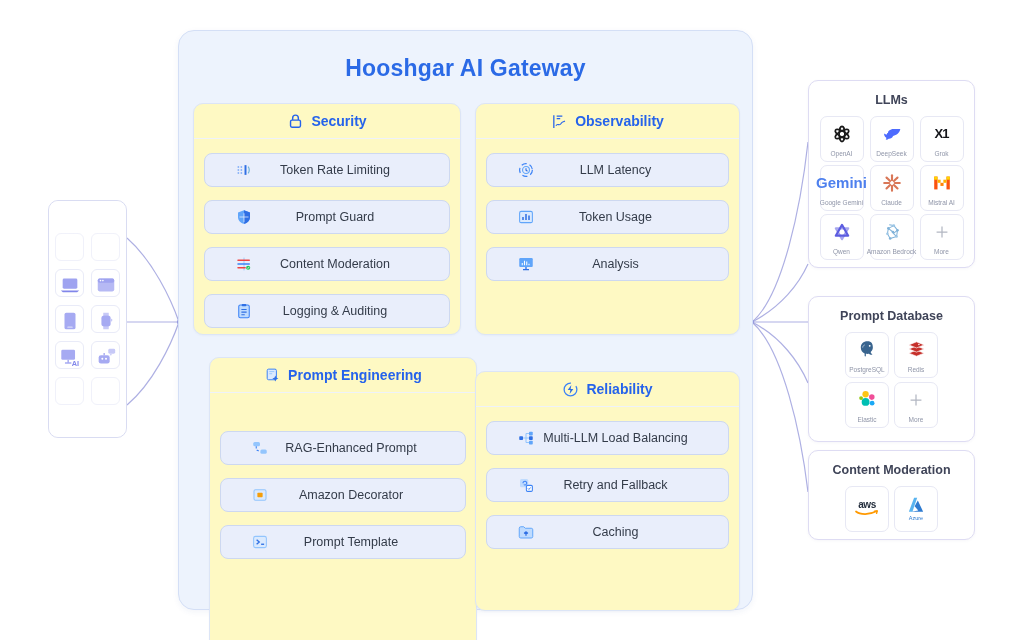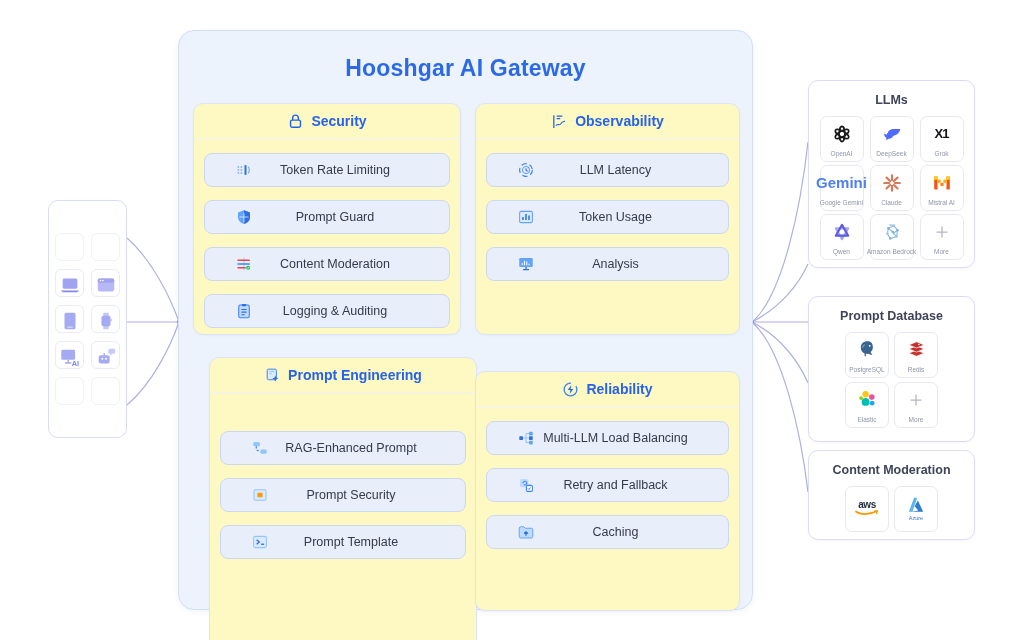--- a/index.html
+++ b/index.html
@@ -258,21 +258,21 @@
           </span>
           <span class="ilabel">RAG-Enhanced Prompt</span>
         </div>
         <div class="item">
           <span class="iicon">
             <svg width="18" height="18" viewBox="0 0 24 24">
                 <rect x="4" y="5" width="16" height="14" rx="2" fill="#dbeafe" stroke="#93c5fd" stroke-width="1.4"></rect>
                 <rect x="8.5" y="9" width="7" height="6" rx="1" fill="#f59e0b"></rect>
               </svg>
           </span>
-          <span class="ilabel">Prompt Security</span>
+          <span class="ilabel">Amazon Decorator</span>
         </div>
         <div class="item">
           <span class="iicon">
             <svg width="18" height="18" viewBox="0 0 24 24">
                 <rect x="3.5" y="4.5" width="17" height="15" rx="2.5" fill="#dbeafe" stroke="#93c5fd" stroke-width="1.4"></rect>
                 <path d="M7.5 9l3.5 3-3.5 3" fill="none" stroke="#2f6fe4" stroke-width="1.8"></path>
                 <path d="M13.5 15h4" stroke="#2f6fe4" stroke-width="1.8"></path>
               </svg>
           </span>
           <span class="ilabel">Prompt Template</span>

